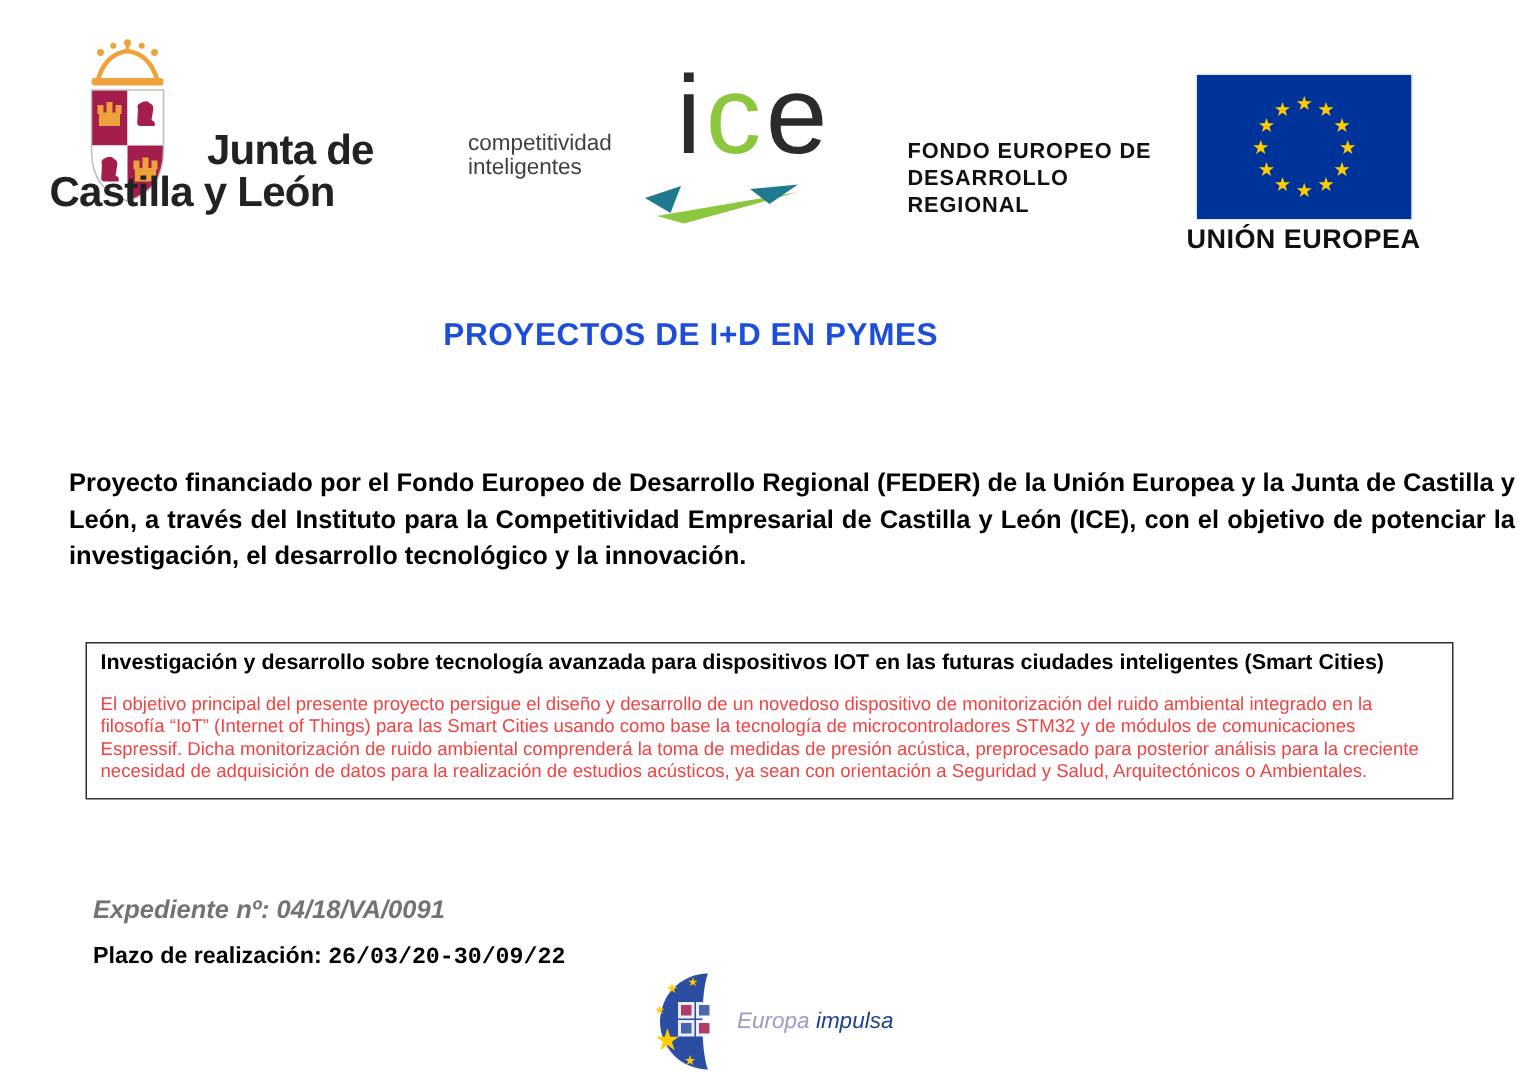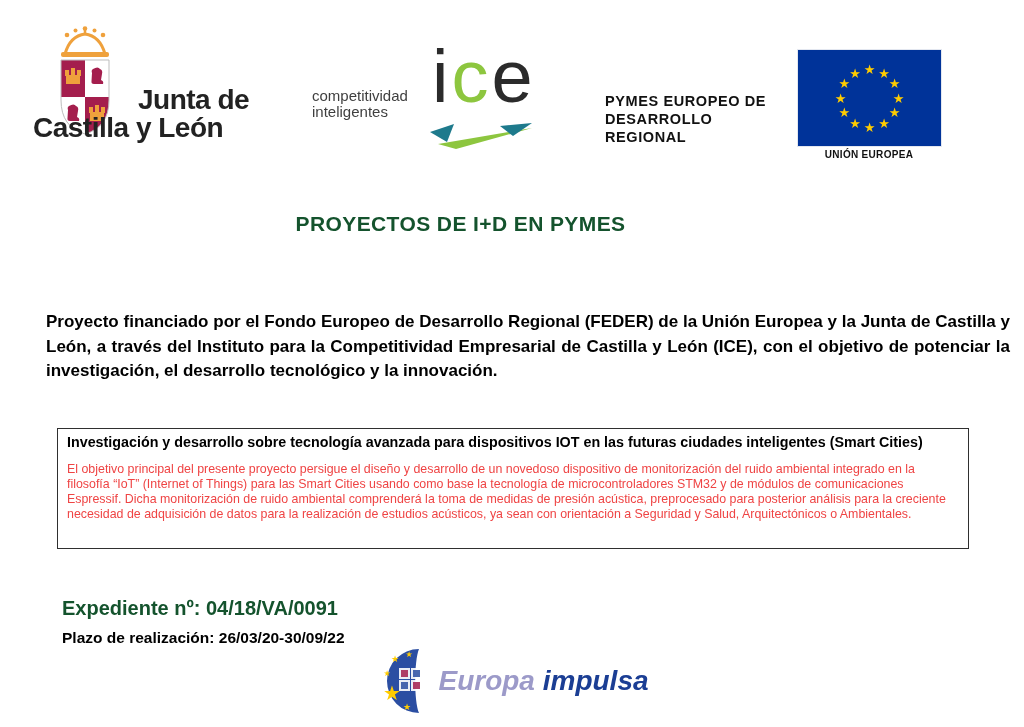--- a/index.html
+++ b/index.html
@@ -8,50 +8,50 @@
     font-family:"Liberation Sans",sans-serif;color:#1a1a1a;
   }
   .abs{position:absolute;}
 
   
   .junta-word1{left:138px;top:84px;font-size:28px;font-weight:bold;color:#222;letter-spacing:-0.5px;}
   .junta-word2{left:33px;top:112px;font-size:28px;font-weight:bold;color:#222;letter-spacing:-0.5px;}
 
   
   .ice-tagline{left:312px;top:88px;width:114px;font-size:15px;line-height:16px;color:#3f3f3f;}
-  .ice-word{left:432px;top:40px;font-size:74px;line-height:74px;font-weight:400;letter-spacing:3px;color:#2b2b2b;}
+  .ice-word{left:451px;top:40px;font-size:74px;line-height:74px;font-weight:400;letter-spacing:3px;color:#2b2b2b;}
   .ice-word .green{color:#8DC63F;}
 
   
   .feder-title{left:605px;top:92px;font-size:14.5px;font-weight:bold;line-height:18px;letter-spacing:0.6px;color:#111;}
   .eu-flag{left:797px;top:49px;border:1px solid #e3e7f0;}
-  .eu-caption{left:780px;top:149px;width:178px;text-align:center;font-size:10px;font-weight:bold;letter-spacing:0.3px;color:#111;}
+  .eu-caption{left:780px;top:149px;width:178px;text-align:center;font-size:18px;font-weight:bold;letter-spacing:0.3px;color:#111;}
 
   
-  .doc-title{left:0;top:212px;width:921px;text-align:center;font-size:21px;font-weight:bold;letter-spacing:0.4px;color:#14532d;}
+  .doc-title{left:0;top:212px;width:921px;text-align:center;font-size:21px;font-weight:bold;letter-spacing:0.4px;color:#1d4ed8;}
 
   
   .intro{left:30px;top:294px;width:964px;font-size:17px;font-weight:bold;line-height:24.5px;text-align:justify;color:#000;}
 
   
   .project-box{
     left:57px;top:428px;width:892px;border:1px solid #2f2f2f;
-    padding:4px 9px 25px 9px;background:#fff;
+    padding:4px 9px 9px 9px;background:#fff;
   }
   .project-box .box-title{font-size:14.3px;font-weight:bold;line-height:18.5px;color:#000;}
   .project-box .box-desc{margin-top:10px;font-size:12.4px;line-height:15.3px;color:#ef4444;}
 
   
-  .expediente{left:62px;top:597px;font-size:20px;font-weight:bold;color:#14532d;}
+  .expediente{left:62px;top:597px;font-size:17px;font-weight:bold;color:#737373;font-style:italic;}
   .plazo{left:62px;top:629px;font-size:15.5px;font-weight:bold;color:#000;}
-  .plazo .serif{font-family:Liberation Sans, sans-serif;font-size:15.5px;}
+  .plazo .serif{font-family:Liberation Mono, monospace;font-size:15.5px;}
 
   
   .footer-logo{left:0;top:648px;width:1024px;display:flex;justify-content:center;align-items:center;gap:7px;}
-  .footer-text{display:flex;flex-direction:column;line-height:24px;font-style:italic;font-weight:bold;font-size:28px;}
+  .footer-text{display:flex;flex-direction:column;line-height:24px;font-style:italic;font-weight:normal;font-size:15px;}
   .footer-text .light{color:#9C9AC9;}
   .footer-text .dark{color:#1B3E94;}
 </style>
 </head>
 <body>
 
 <div id="page">
 
   <svg class="abs" style="left:44px;top:26px;" width="82" height="114" viewBox="0 0 82 114">
 
@@ -103,21 +103,21 @@
   <div class="abs ice-word">
     <span>i</span><span class="green">c</span><span>e</span>
   </div>
   <svg class="abs" style="left:428px;top:116px;" width="108" height="38" viewBox="0 0 108 38">
     <polygon points="2,16 26,8 19,26" fill="#1E7A8C"></polygon>
     <polygon points="10,28 104,12 28,33" fill="#8DC63F"></polygon>
     <polygon points="72,10 104,7 85,20" fill="#1E7A8C"></polygon>
   </svg>
 
   <div class="abs feder-title">
-    <div>PYMES EUROPEO DE</div>
+    <div>FONDO EUROPEO DE</div>
     <div>DESARROLLO</div>
     <div>REGIONAL</div>
   </div>
   <svg class="abs eu-flag" width="143" height="96" viewBox="0 0 143 96">
     <rect x="0" y="0" width="143" height="96" fill="#003399"></rect>
     <g fill="#FFCC00" font-family="DejaVu Sans" font-size="13" text-anchor="middle">
       <text x="71.5" y="23.5">★</text>
       <text x="86" y="27.5">★</text>
       <text x="96.6" y="38">★</text>
       <text x="100.5" y="52.5">★</text>

